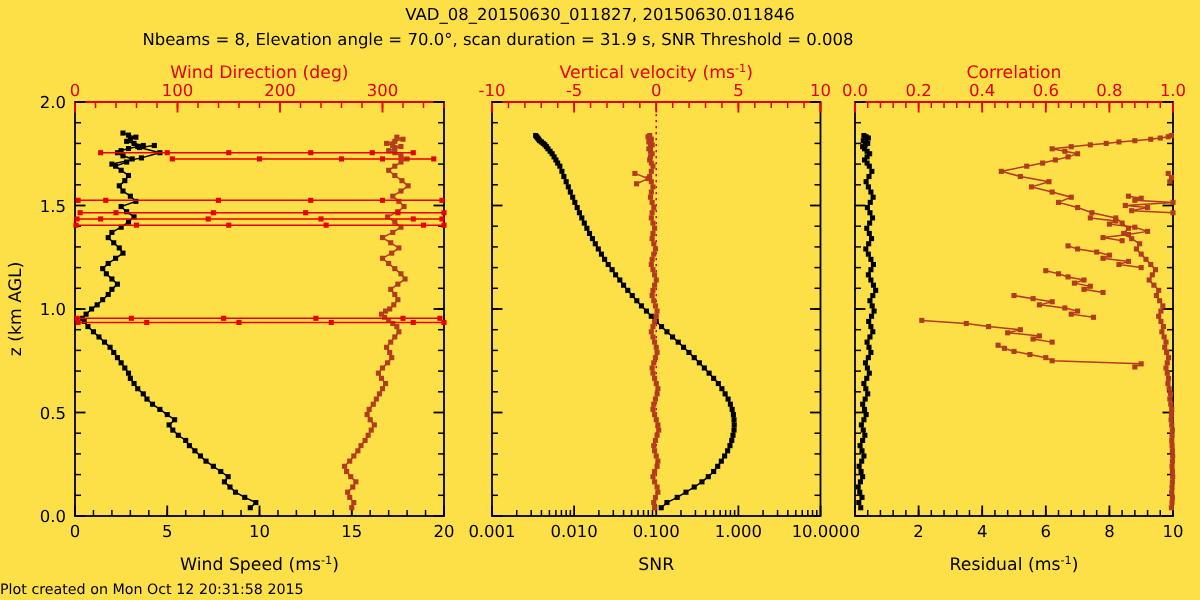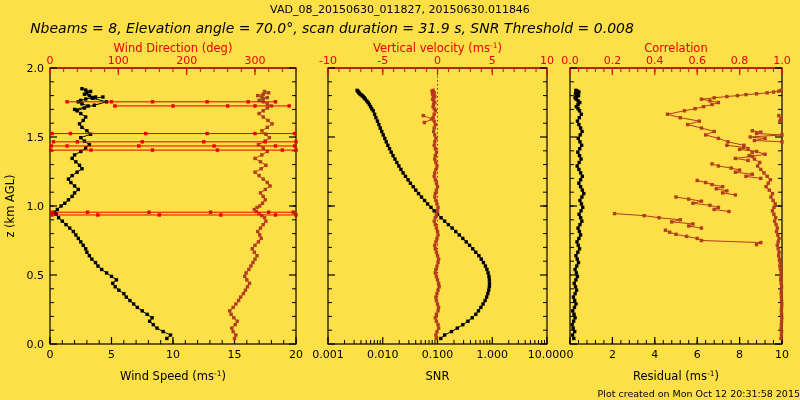--- a/index.html
+++ b/index.html
@@ -1,22 +1,22 @@
 <!DOCTYPE html>
 <html><head>
 <meta charset="utf-8">
 <style>
   html,body{margin:0;padding:0;background:#ffffff;}
   body{width:800px;height:400px;overflow:hidden;
        font-family:"DejaVu Sans","Liberation Sans",sans-serif;}
   #root{position:relative;width:800px;height:400px;background:#fde047;}
   .ttl{position:absolute;text-align:center;white-space:pre;}
   #title{left:0;top:3px;width:800px;font-size:11px;color:#000;}
-  #subtitle{left:0;top:20px;width:664px;font-size:14px;color:#000;font-style:italic;}
-  #credit{left:0;bottom:1px;width:800px;font-size:9.5px;color:#000;text-align:right;margin-top:32px;}
+  #subtitle{left:0;top:20px;width:664px;font-size:11px;color:#000;}
+  #credit{left:0;bottom:1px;width:800px;font-size:9.5px;color:#000;text-align:left;margin-top:32px;}
   svg{position:absolute;left:0;top:0;}
   text{font-family:"DejaVu Sans","Liberation Sans",sans-serif;}
   .tk{font-size:11px;}
   .axlab{font-size:11.5px;}
   .sup{font-size:7.5px;}
 </style>
 </head>
 <body>
 
 <div id="root">

